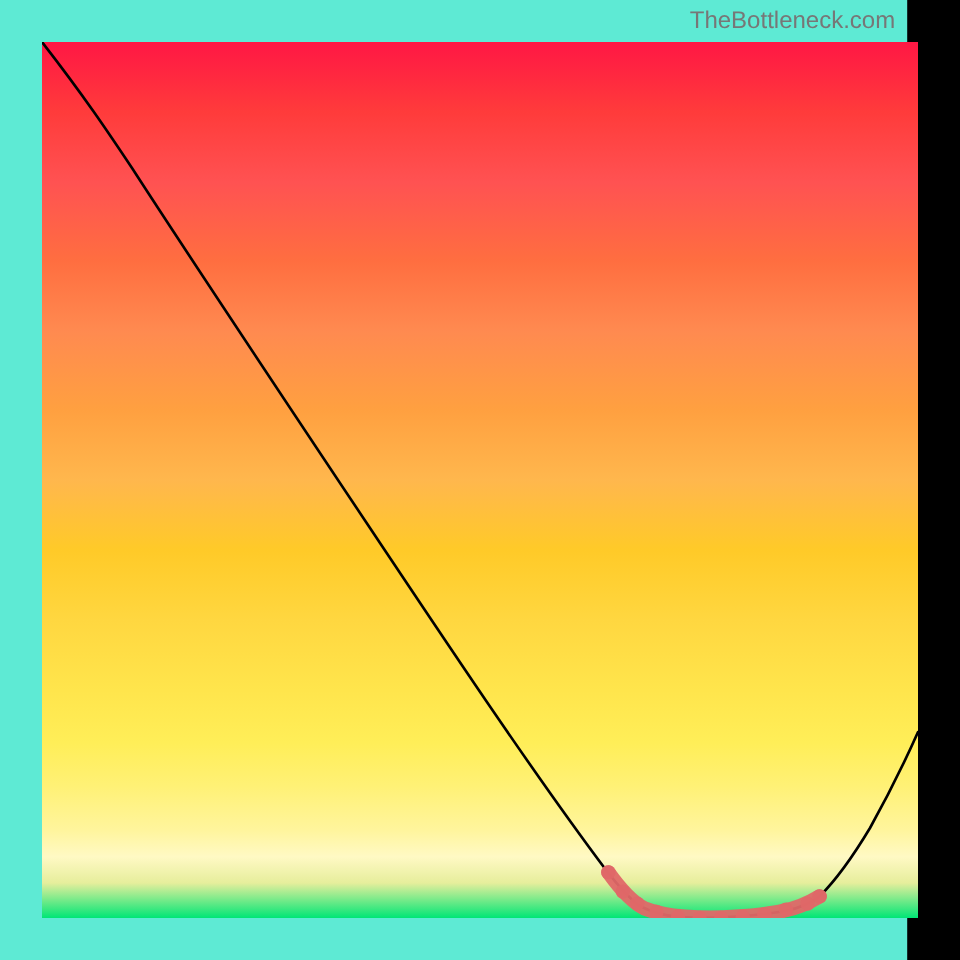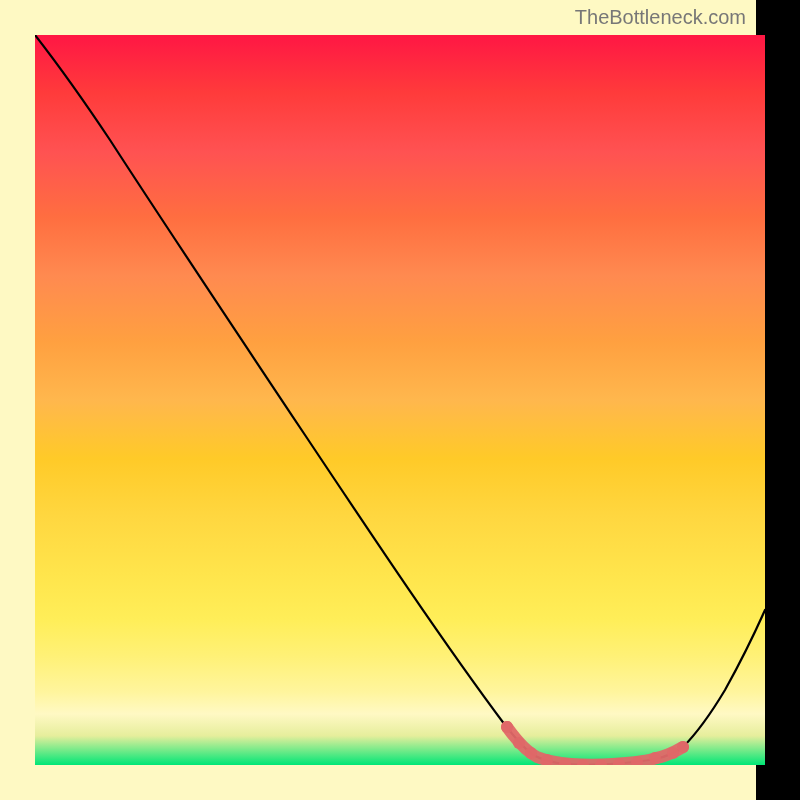--- a/index.html
+++ b/index.html
@@ -7,21 +7,21 @@
     padding: 0;
     width: 800px;
     height: 800px;
     background: #000000;
     overflow: hidden;
   }
   .container {
     position: relative;
     width: 756px;
     height: 800px;
-    background: #fef9c3;
+    background: #5eead4;
   }
   .plot-area {
     position: absolute;
     left: 35px;
     top: 35px;
     width: 730px;
     height: 730px;
     background: linear-gradient(to bottom,
       #ff1744 0%,
       #ff3b3b 8%,

